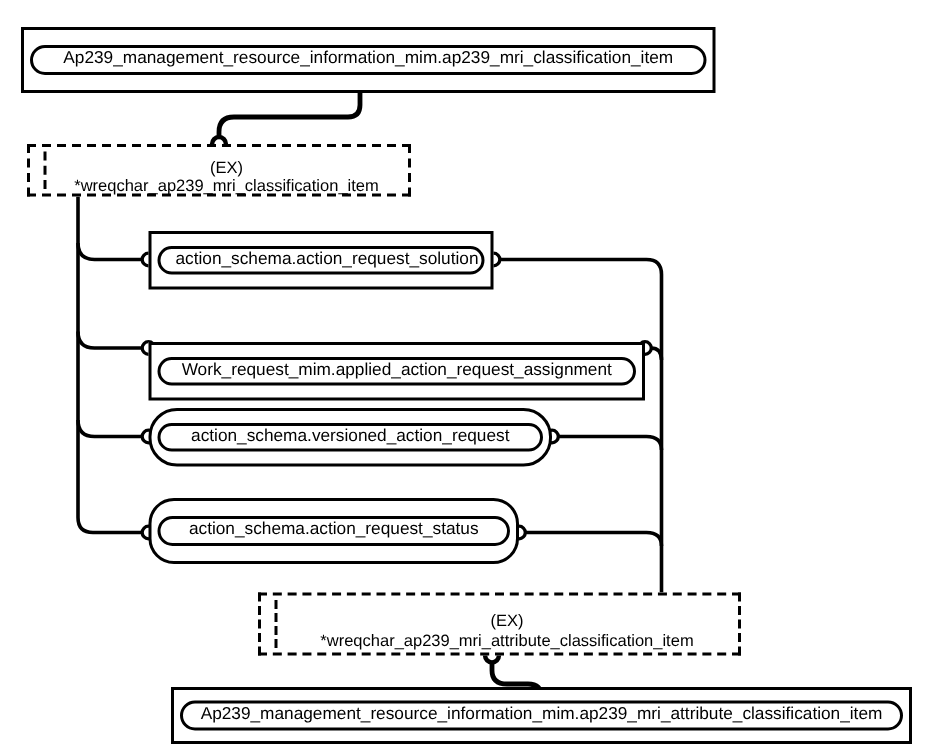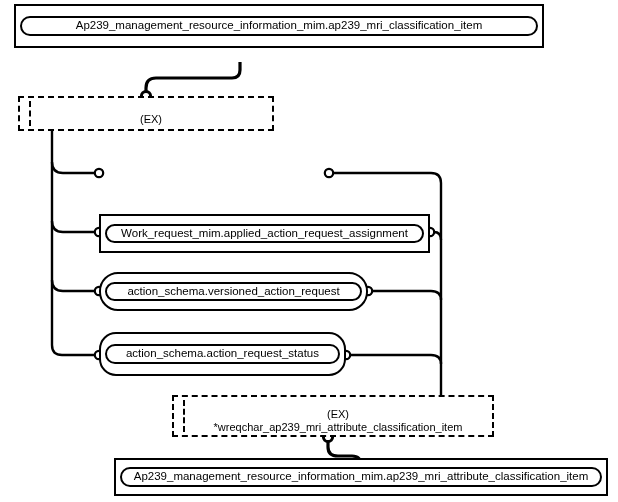--- a/index.html
+++ b/index.html
@@ -114,33 +114,37 @@
 
     <path d="M 333 173 L 431 173 Q 441 173 441 183 L 441 395" fill="none" stroke="#000" stroke-width="2.4"></path>
     <path d="M 434 232 Q 441 232 441 240" fill="none" stroke="#000" stroke-width="2.4"></path>
     <path d="M 372 291 L 431 291 Q 441 291 441 300" fill="none" stroke="#000" stroke-width="2.4"></path>
     <path d="M 350 355 L 431 355 Q 441 355 441 364" fill="none" stroke="#000" stroke-width="2.4"></path>
 
     <circle cx="328" cy="437" r="4.6" fill="#fff" stroke="#000" stroke-width="3"></circle>
     <path d="M 328 442 L 328 447 Q 328 456 338 456 L 352 456 Q 361 456 361 465 L 361 471" fill="none" stroke="#000" stroke-width="3.2"></path>
   </svg>
 
-  <div class="entity-box fs-top" style="left:14px; top:4px; width:530px; height:44px;">
+  <div class="entity-box fs-top" style="left:14px; top:18px; width:463px; height:44px;">
     <div class="entity-inner">Ap239_management_resource_information_mim.ap239_mri_classification_item</div>
   </div>
 
   <div class="ex-box" style="left:18px; top:96px; width:256px; height:35px;">
     <div class="ex-divider"></div>
     <div class="ex-text fs-ex">
       <span class="ex-tag">(EX)</span>
+      <span class="ex-name">*wreqchar_ap239_mri_classification_item</span>
     </div>
   </div>
 
+  <div class="entity-box fs-entity" style="left:99px; top:154px; width:230px; height:39px;">
+    <div class="entity-inner">action_schema.action_request_solution</div>
+  </div>
 
-  <div class="entity-box fs-entity" style="left:99px; top:214px; width:331px; height:39px;justify-content:center;">
+  <div class="entity-box fs-entity" style="left:99px; top:228px; width:331px; height:39px;justify-content:center;">
     <div class="entity-inner">Work_request_mim.applied_action_request_assignment</div>
   </div>
 
   <div class="entity-box fs-entity" style="left:99px; top:272px; width:269px; height:39px;border-radius:19px;">
     <div class="entity-inner">action_schema.versioned_action_request</div>
   </div>
 
   <div class="entity-box fs-entity" style="left:99px; top:332px; width:247px; height:44px;border-radius:17px;">
     <div class="entity-inner">action_schema.action_request_status</div>
   </div>

